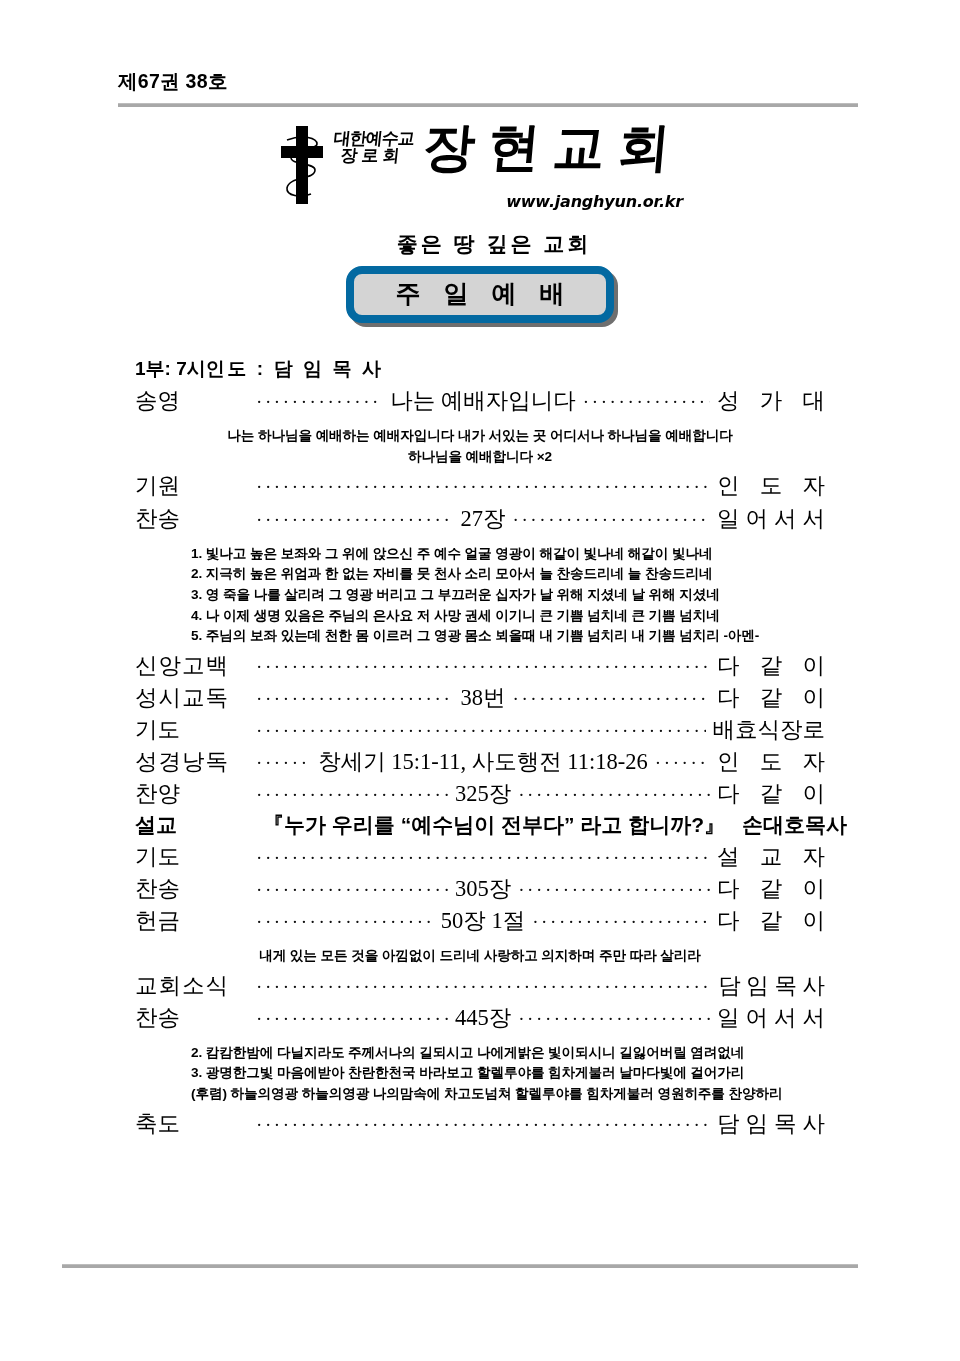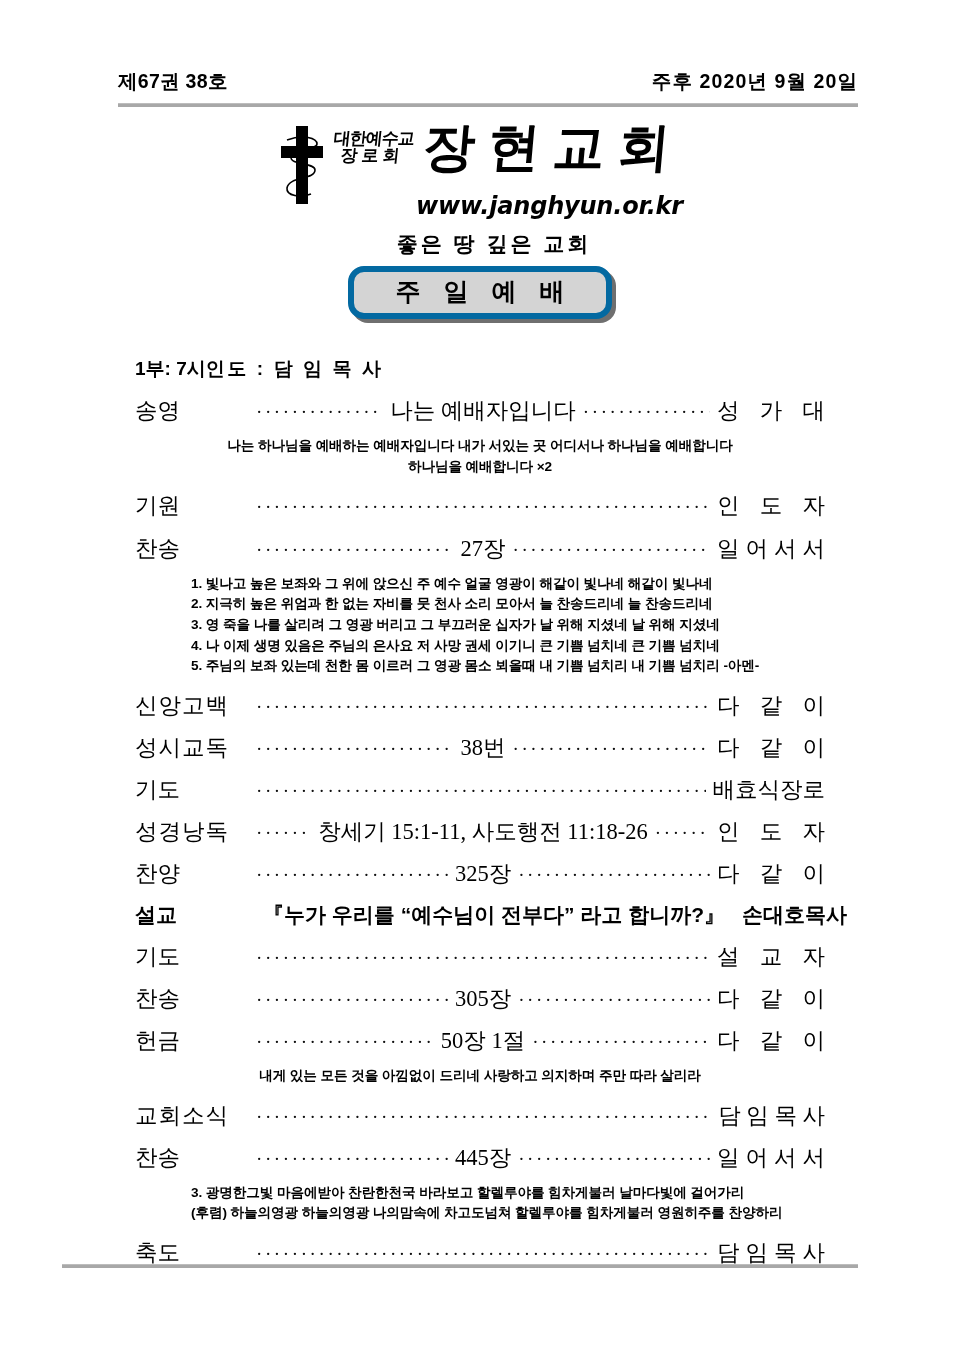--- a/index.html
+++ b/index.html
@@ -95,21 +95,21 @@
     white-space: nowrap;
     transform: skewX(-5deg);
   }
   .website {
     position: absolute;
     right: 0;
     top: 70px;
     font-family: "DejaVu Sans", sans-serif;
     font-weight: bold;
     font-style: italic;
-    font-size: 24px;
+    font-size: 16px;
     letter-spacing: -0.2px;
     white-space: nowrap;
   }
   .tagline {
     position: absolute;
     left: 0;
     top: 230px;
     width: 960px;
     text-align: center;
     font-size: 21px;
@@ -120,21 +120,21 @@
   .service-badge-wrap {
     position: absolute;
     left: 0;
     top: 266px;
     width: 960px;
     text-align: center;
   }
   .service-badge {
     display: inline-block;
     background: #d4d4d4;
-    border: 6px solid #0369a1;
+    border: 8px solid #0369a1;
     border-radius: 16px;
     padding: 3px 34px 5px 34px;
     font-size: 25px;
     font-weight: bold;
     letter-spacing: 8px;
     text-indent: 8px;
     box-shadow: 4px 4px 0 #6f6f6f;
   }
 
   
@@ -152,21 +152,21 @@
     margin-bottom: 5px;
   }
   .part-line .who { letter-spacing: 2.6px; }
 
   .item {
     display: flex;
     align-items: baseline;
     font-size: 22.5px;
     line-height: 1.16;
     font-family: "Liberation Serif", serif;
-    margin-top: 16px;
+    margin-top: 6px;
     margin-bottom: 2px;
     white-space: nowrap;
   }
   .item.bold { font-weight: bold; font-family: "Liberation Sans", sans-serif; font-size: 21px; }
 
   .label {
     flex: 0 0 auto;
     display: inline-block;
     width: 118px;
     text-align: justify;
@@ -210,21 +210,20 @@
   }
   .lyrics div { white-space: nowrap; }
 </style>
 </head>
 <body>
 
 <div class="page">
 
   <div class="masthead">
     <span class="issue">제67권 38호</span>
-    <span class="date">주후 2020년 9월 20일</span>
   </div>
   <div class="rule rule-top"></div>
 
   <div class="logo-wrap">
     <div class="logo-row">
       <span class="cross-icon">
         <svg width="52" height="78" viewBox="0 0 52 78" aria-hidden="true">
           <rect x="19" y="0" width="12" height="78" fill="#000"></rect>
           <rect x="4" y="20" width="42" height="12" fill="#000"></rect>
           <path d="M10 14 C26 8, 40 12, 40 18 C40 24, 16 22, 14 30 C12 40, 38 36, 38 44 C38 54, 12 50, 10 62 C9 70, 24 72, 34 68" fill="none" stroke="#000" stroke-width="1.6"></path>
@@ -361,20 +360,21 @@
     </div>
 
     <div class="item">
       <span class="label">찬송</span>
       <span class="dots">····························</span>
       <span class="center-val">445장</span>
       <span class="dots">····························</span>
       <span class="right">일 어 서 서</span>
     </div>
     <div class="lyrics left">
+      <div>2. 캄캄한밤에 다닐지라도 주께서나의 길되시고 나에게밝은 빛이되시니 길잃어버릴 염려없네</div>
       <div>3. 광명한그빛 마음에받아 찬란한천국 바라보고 할렐루야를 힘차게불러 날마다빛에 걸어가리</div>
       <div>(후렴) 하늘의영광 하늘의영광 나의맘속에 차고도넘쳐 할렐루야를 힘차게불러 영원히주를 찬양하리</div>
     </div>
 
     <div class="item">
       <span class="label">축도</span>
       <span class="dots">······································································</span>
       <span class="right">담 임 목 사</span>
     </div>
 

